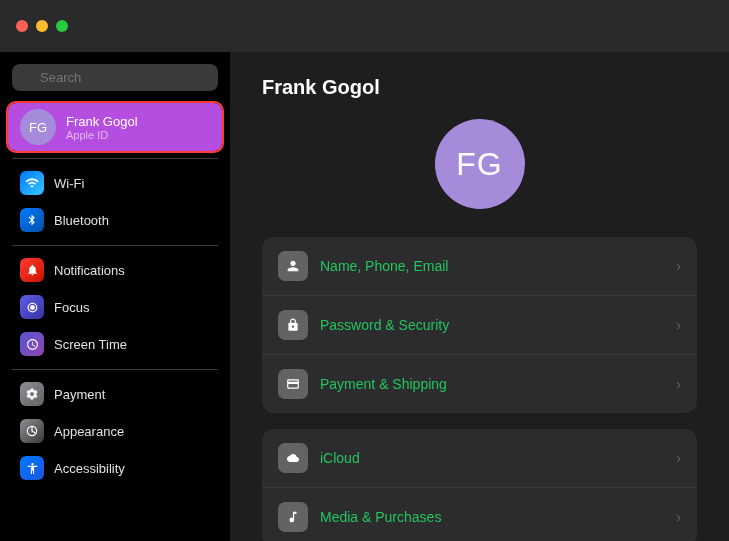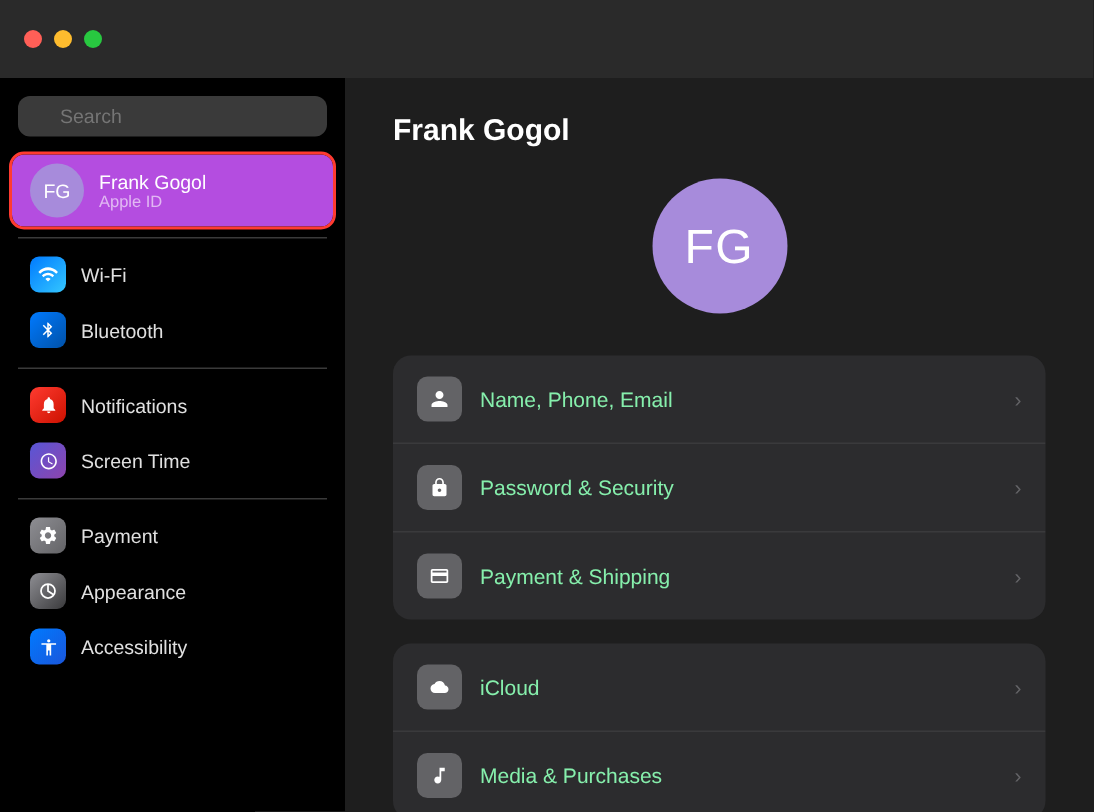--- a/index.html
+++ b/index.html
@@ -171,21 +171,21 @@
       align-items: center;
       justify-content: center;
       font-size: 16px;
       flex-shrink: 0;
     }
     .row-icon-gray { background: #636366; }
     .row-icon-blue { background: #007aff; }
     .settings-row .row-label {
       flex: 1;
       font-size: 14px;
-      color: #86efac;
+      color: #22c55e;
     }
     .settings-row .chevron {
       color: #636366;
       font-size: 14px;
       margin-left: 6px;
     }
     .user-avatar-small {
       width: 36px;
       height: 36px;
       border-radius: 50%;
@@ -251,20 +251,28 @@
     <div class="sidebar-item">
       <div class="icon icon-notifications">
         <svg width="13" height="14" viewBox="0 0 24 24" fill="white">
           <path d="M12 22c1.1 0 2-.9 2-2h-4c0 1.1.9 2 2 2zm6-6v-5c0-3.07-1.64-5.64-4.5-6.32V4c0-.83-.67-1.5-1.5-1.5s-1.5.67-1.5 1.5v.68C7.63 5.36 6 7.92 6 11v5l-2 2v1h16v-1l-2-2z"></path>
         </svg>
       </div>
       <span class="item-label">Notifications</span>
     </div>
 
 
+    <div class="sidebar-item">
+      <div class="icon icon-focus">
+        <svg width="13" height="13" viewBox="0 0 24 24" fill="white">
+          <path d="M12 3c-4.97 0-9 4.03-9 9s4.03 9 9 9 9-4.03 9-9-4.03-9-9-9zm0 16c-3.86 0-7-3.14-7-7s3.14-7 7-7 7 3.14 7 7-3.14 7-7 7zm0-11.5c-2.49 0-4.5 2.01-4.5 4.5s2.01 4.5 4.5 4.5 4.5-2.01 4.5-4.5-2.01-4.5-4.5-4.5z"></path>
+        </svg>
+      </div>
+      <span class="item-label">Focus</span>
+    </div>
 
     <div class="sidebar-item">
       <div class="icon icon-screentime">
         <svg width="13" height="13" viewBox="0 0 24 24" fill="white">
           <path d="M11.99 2C6.47 2 2 6.48 2 12s4.47 10 9.99 10C17.52 22 22 17.52 22 12S17.52 2 11.99 2zM12 20c-4.42 0-8-3.58-8-8s3.58-8 8-8 8 3.58 8 8-3.58 8-8 8zm.5-13H11v6l5.25 3.15.75-1.23-4.5-2.67V7z"></path>
         </svg>
       </div>
       <span class="item-label">Screen Time</span>
     </div>
 

